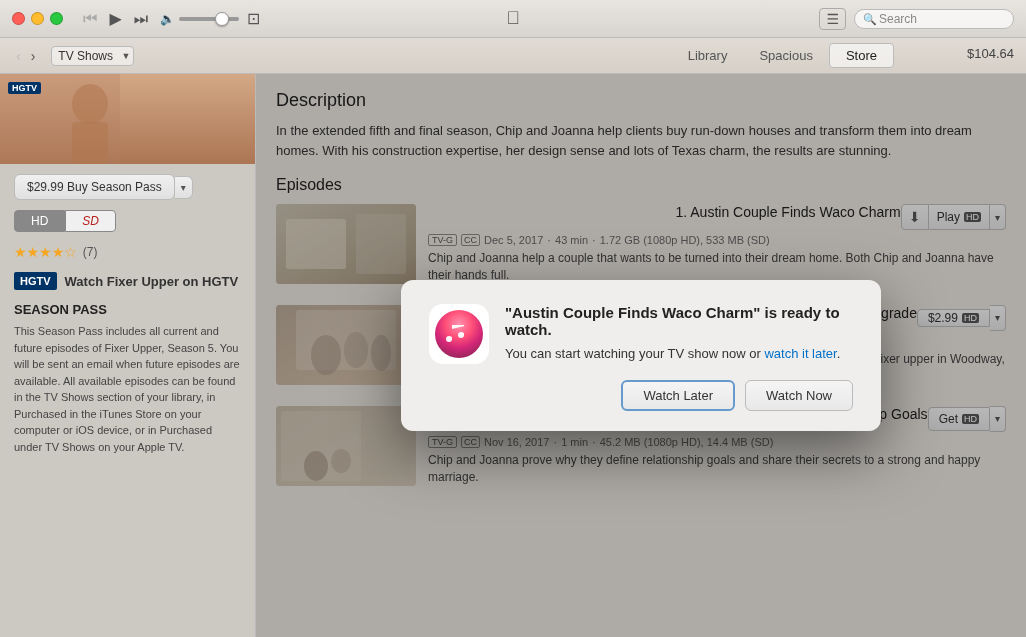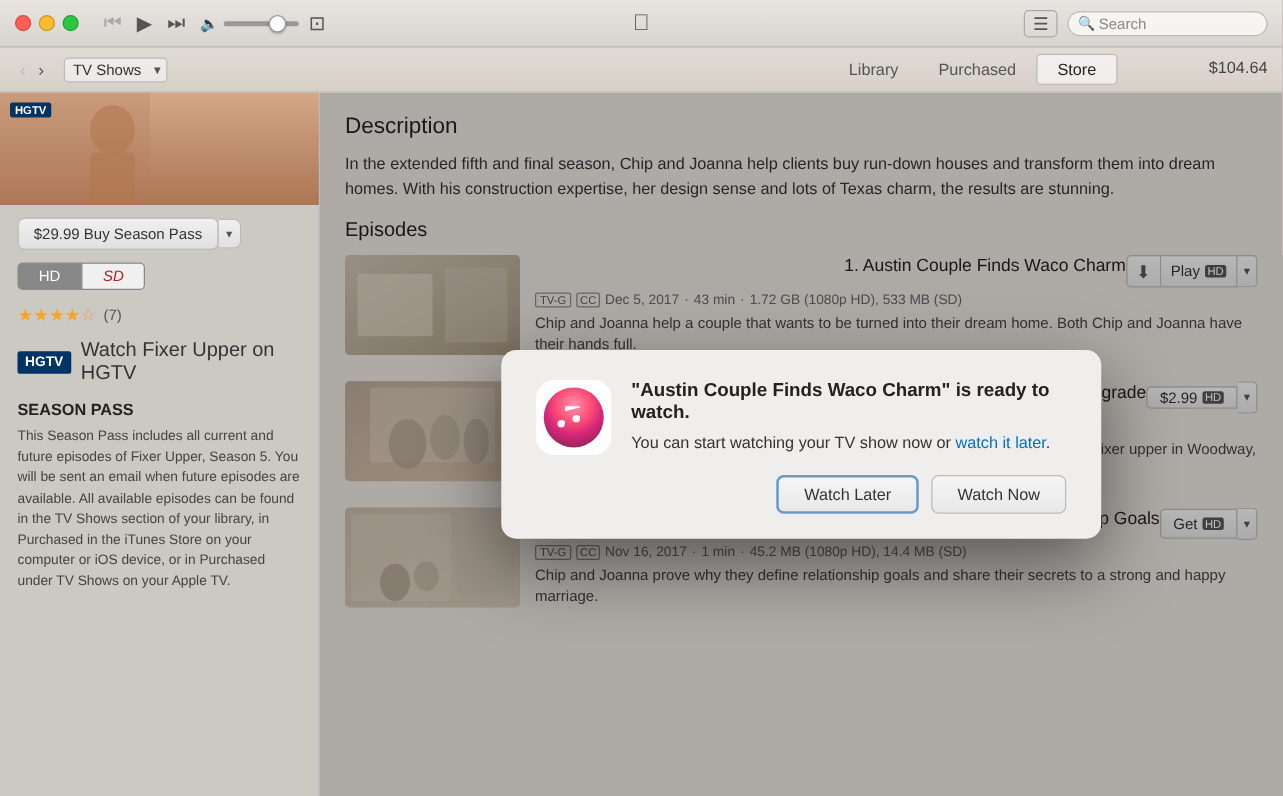--- a/index.html
+++ b/index.html
@@ -331,22 +331,23 @@
     }
     .hgtv-logo-box {
       background: #003366;
       color: white;
       font-size: 11px;
       font-weight: bold;
       padding: 3px 6px;
       border-radius: 2px;
     }
     .watch-on-hgtv {
-      font-size: 16px;
-      color: #333;
+      font-size: 13px;
+      color: #333;
+      font-weight: bold;
     }
 
     .season-pass-title {
       font-size: 13px;
       font-weight: bold;
       color: #222;
       margin: 12px 0 6px;
     }
     .season-pass-text {
       font-size: 11px;
@@ -664,21 +665,21 @@
     <button class="nav-arrow">›</button>
   </div>
   <div class="breadcrumb-wrapper">
     <select class="breadcrumb-select">
       <option>TV Shows</option>
     </select>
     <span class="breadcrumb-chevron">▼</span>
   </div>
   <div class="nav-tabs">
     <button class="nav-tab">Library</button>
-    <button class="nav-tab">Purchased</button>
+    <button class="nav-tab">Spacious</button>
     <button class="nav-tab active">Store</button>
   </div>
   <div class="account-balance">$104.64</div>
 </div>
 
 <div class="main-content">
 
   <div class="sidebar">
     <div class="sidebar-hero">
       <div class="sidebar-hero-img">

